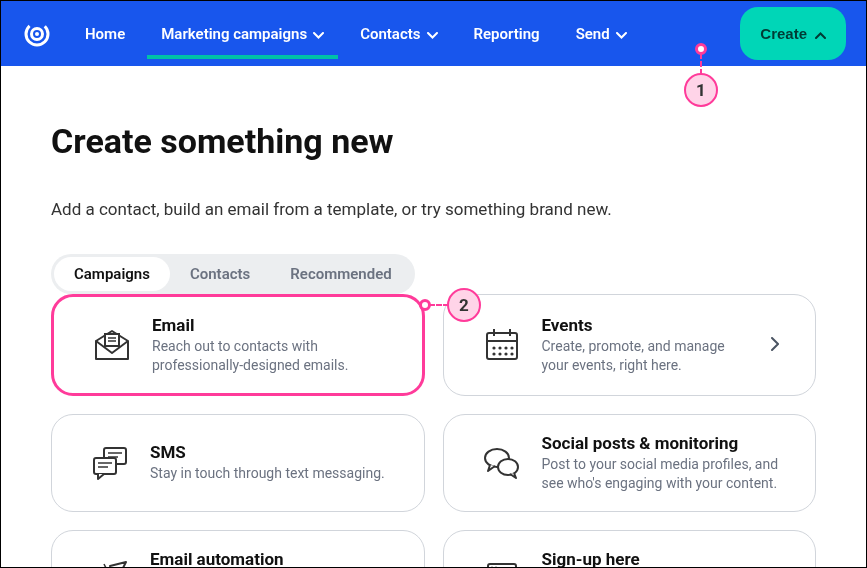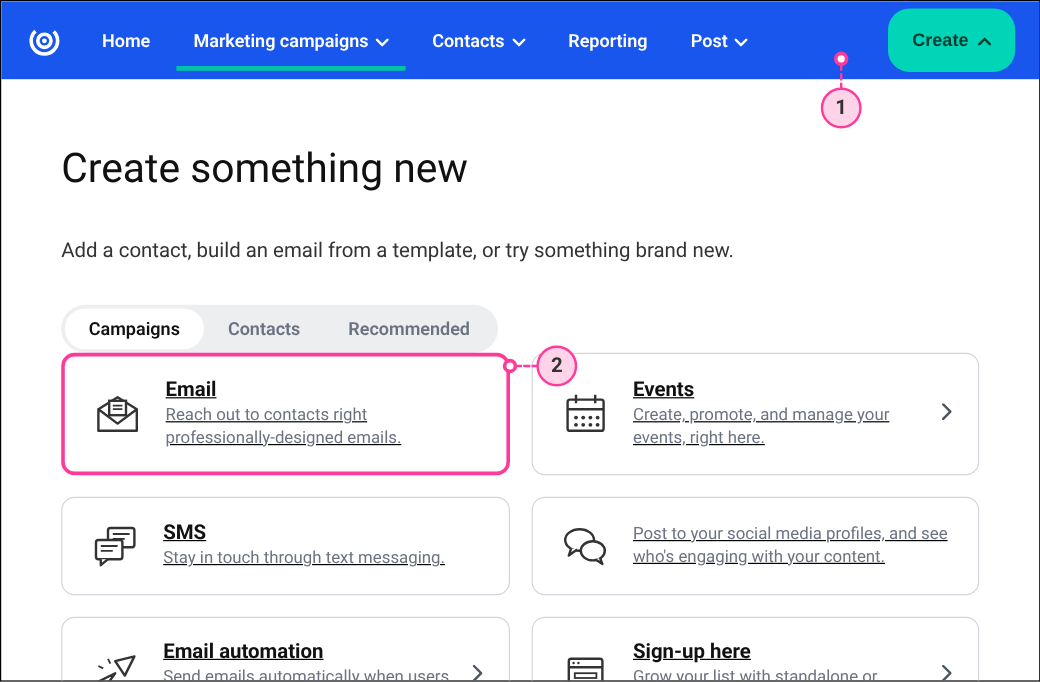--- a/index.html
+++ b/index.html
@@ -5,27 +5,27 @@
 * { margin: 0; padding: 0; box-sizing: border-box; }
 body { font-family: -apple-system, BlinkMacSystemFont, "Segoe UI", Roboto, sans-serif; background: #fff; width: 867px; height: 568px; border: 1px solid #000; overflow: hidden; position: relative; }
 .nav { background: #1856ED; height: 65px; display: flex; align-items: center; padding: 0 20px; gap: 8px; }
 .logo { width: 32px; height: 32px; display: flex; align-items: center; justify-content: center; margin-right: 10px; }
 .nav-item { color: #fff; font-weight: 600; font-size: 15px; padding: 16px 14px; display: flex; align-items: center; gap: 6px; cursor: pointer; position: relative; }
 .nav-item.active::after { content: ''; position: absolute; bottom: 0; left: 0; right: 0; height: 4px; background: #00C2A8; }
 .chevron { display: inline-block; }
 .nav-spacer { flex: 1; }
 .create-btn { background: #00D6B7; color: #003b34; font-weight: 700; font-size: 15px; border: none; border-radius: 18px; padding: 18px 20px; display: flex; align-items: center; gap: 8px; cursor: pointer; }
 .content { padding: 55px 50px 30px 50px; }
-.page-title { font-size: 34px; font-weight: 400; color: #111; margin-bottom: 8px; }
+.page-title { font-size: 34px; font-weight: 700; color: #111; margin-bottom: 8px; }
 .page-sub { font-size: 17px; color: #333; margin-bottom: 35px; margin-top: 38px; }
 .tabs { display: inline-flex; background: #eceef0; border-radius: 22px; padding: 3px; }
 .tab { padding: 8px 20px; font-size: 15px; font-weight: 600; color: #6b7280; border-radius: 20px; cursor: pointer; }
 .tab.active { background: #fff; color: #111; }
 .cards { display: grid; grid-template-columns: 1fr 1fr; gap: 18px; }
-.card { border: 1px solid #d1d5db; border-radius: 11px; padding: 18px 22px; display: flex; align-items: center; gap: 18px; cursor: pointer; text-decoration: underline; }
+.card { border: 1px solid #d1d5db; border-radius: 22px; padding: 18px 36px; display: flex; align-items: center; gap: 18px; cursor: pointer; }
 .card.selected { border: 3px solid #ff3b9a; }
 .card-icon { width: 44px; height: 44px; flex-shrink: 0; display: flex; align-items: center; justify-content: center; }
 .card-body { flex: 1; }
 .card-title { font-size: 17px; font-weight: 700; color: #111; margin-bottom: 2px; }
 .card-desc { font-size: 14px; color: #6b7280; line-height: 1.35; }
 .card-arrow { color: #4b5563; font-size: 18px; }
 .annotation { position: absolute; width: 34px; height: 34px; border-radius: 50%; background: #ffd4e8; border: 2px solid #ff3b9a; display: flex; align-items: center; justify-content: center; font-weight: 700; font-size: 17px; color: #333; z-index: 10; }
 .ann-line-v { position: absolute; border-left: 2px dashed #ff3b9a; z-index: 9; }
 .ann-line-h { position: absolute; border-top: 2px dashed #ff3b9a; z-index: 9; }
 .ann-dot { position: absolute; width: 12px; height: 12px; border-radius: 50%; background: #fff; border: 3px solid #ff3b9a; z-index: 10; }
@@ -53,21 +53,21 @@
   <div class="nav-item">
     <span>Contacts</span>
     <span class="chevron"><svg width="11" height="7" viewBox="0 0 11 7">
           <path d="M1 1l4.5 4.5L10 1" stroke="#fff" stroke-width="2" fill="none" stroke-linecap="round"></path>
         </svg></span>
   </div>
   <div class="nav-item">
       <span>Reporting</span>
     </div>
   <div class="nav-item">
-    <span>Post</span>
+    <span>Send</span>
     <span class="chevron"><svg width="11" height="7" viewBox="0 0 11 7">
           <path d="M1 1l4.5 4.5L10 1" stroke="#fff" stroke-width="2" fill="none" stroke-linecap="round"></path>
         </svg></span>
   </div>
   <div class="nav-spacer"></div>
   <button class="create-btn">
     <span>Create</span>
     <span><svg width="11" height="7" viewBox="0 0 11 7">
           <path d="M1 6l4.5-4.5L10 6" stroke="#003b34" stroke-width="2" fill="none" stroke-linecap="round"></path>
         </svg></span>
@@ -90,21 +90,21 @@
         <svg width="44" height="44" viewBox="0 0 44 44">
             <path d="M6 18 L22 30 L38 18 V36 H6 Z" fill="none" stroke="#333" stroke-width="2" stroke-linejoin="round"></path>
             <path d="M6 18 L22 8 L38 18" fill="none" stroke="#333" stroke-width="2" stroke-linejoin="round"></path>
             <rect x="15" y="11" width="14" height="12" fill="#fff" stroke="#333" stroke-width="2"></rect>
             <line x1="18" y1="15" x2="26" y2="15" stroke="#333" stroke-width="1.5"></line>
             <line x1="18" y1="18" x2="26" y2="18" stroke="#333" stroke-width="1.5"></line>
           </svg>
       </div>
       <div class="card-body">
         <div class="card-title">Email</div>
-        <div class="card-desc">Reach out to contacts right professionally-designed emails.</div>
+        <div class="card-desc">Reach out to contacts with professionally-designed emails.</div>
       </div>
     </div>
 
     <div class="card">
       <div class="card-icon">
         <svg width="44" height="44" viewBox="0 0 44 44">
             <rect x="7" y="10" width="30" height="26" rx="2" fill="none" stroke="#333" stroke-width="2"></rect>
             <line x1="7" y1="18" x2="37" y2="18" stroke="#333" stroke-width="2"></line>
             <line x1="14" y1="6" x2="14" y2="13" stroke="#333" stroke-width="2"></line>
             <line x1="30" y1="6" x2="30" y2="13" stroke="#333" stroke-width="2"></line>
@@ -148,20 +148,21 @@
     <div class="card">
       <div class="card-icon">
         <svg width="44" height="44" viewBox="0 0 44 44">
             <ellipse cx="17" cy="17" rx="12" ry="9" fill="#fff" stroke="#333" stroke-width="2"></ellipse>
             <path d="M10 24 L8 30 L15 25" fill="#fff" stroke="#333" stroke-width="2" stroke-linejoin="round"></path>
             <ellipse cx="28" cy="26" rx="10" ry="8" fill="#fff" stroke="#333" stroke-width="2"></ellipse>
             <path d="M34 32 L36 37 L30 33" fill="#fff" stroke="#333" stroke-width="2" stroke-linejoin="round"></path>
           </svg>
       </div>
       <div class="card-body">
+        <div class="card-title">Social posts &amp; monitoring</div>
         <div class="card-desc">Post to your social media profiles, and see who's engaging with your content.</div>
       </div>
     </div>
 
     <div class="card">
       <div class="card-icon">
         <svg width="44" height="44" viewBox="0 0 44 44">
             <path d="M6 28 L22 20 L12 34 L10 30 Z" fill="none" stroke="#333" stroke-width="2" stroke-linejoin="round"></path>
             <path d="M22 10 L38 6 L30 22 L26 16 Z" fill="none" stroke="#333" stroke-width="2" stroke-linejoin="round"></path>
             <line x1="16" y1="8" x2="18" y2="12" stroke="#333" stroke-width="1.5"></line>

